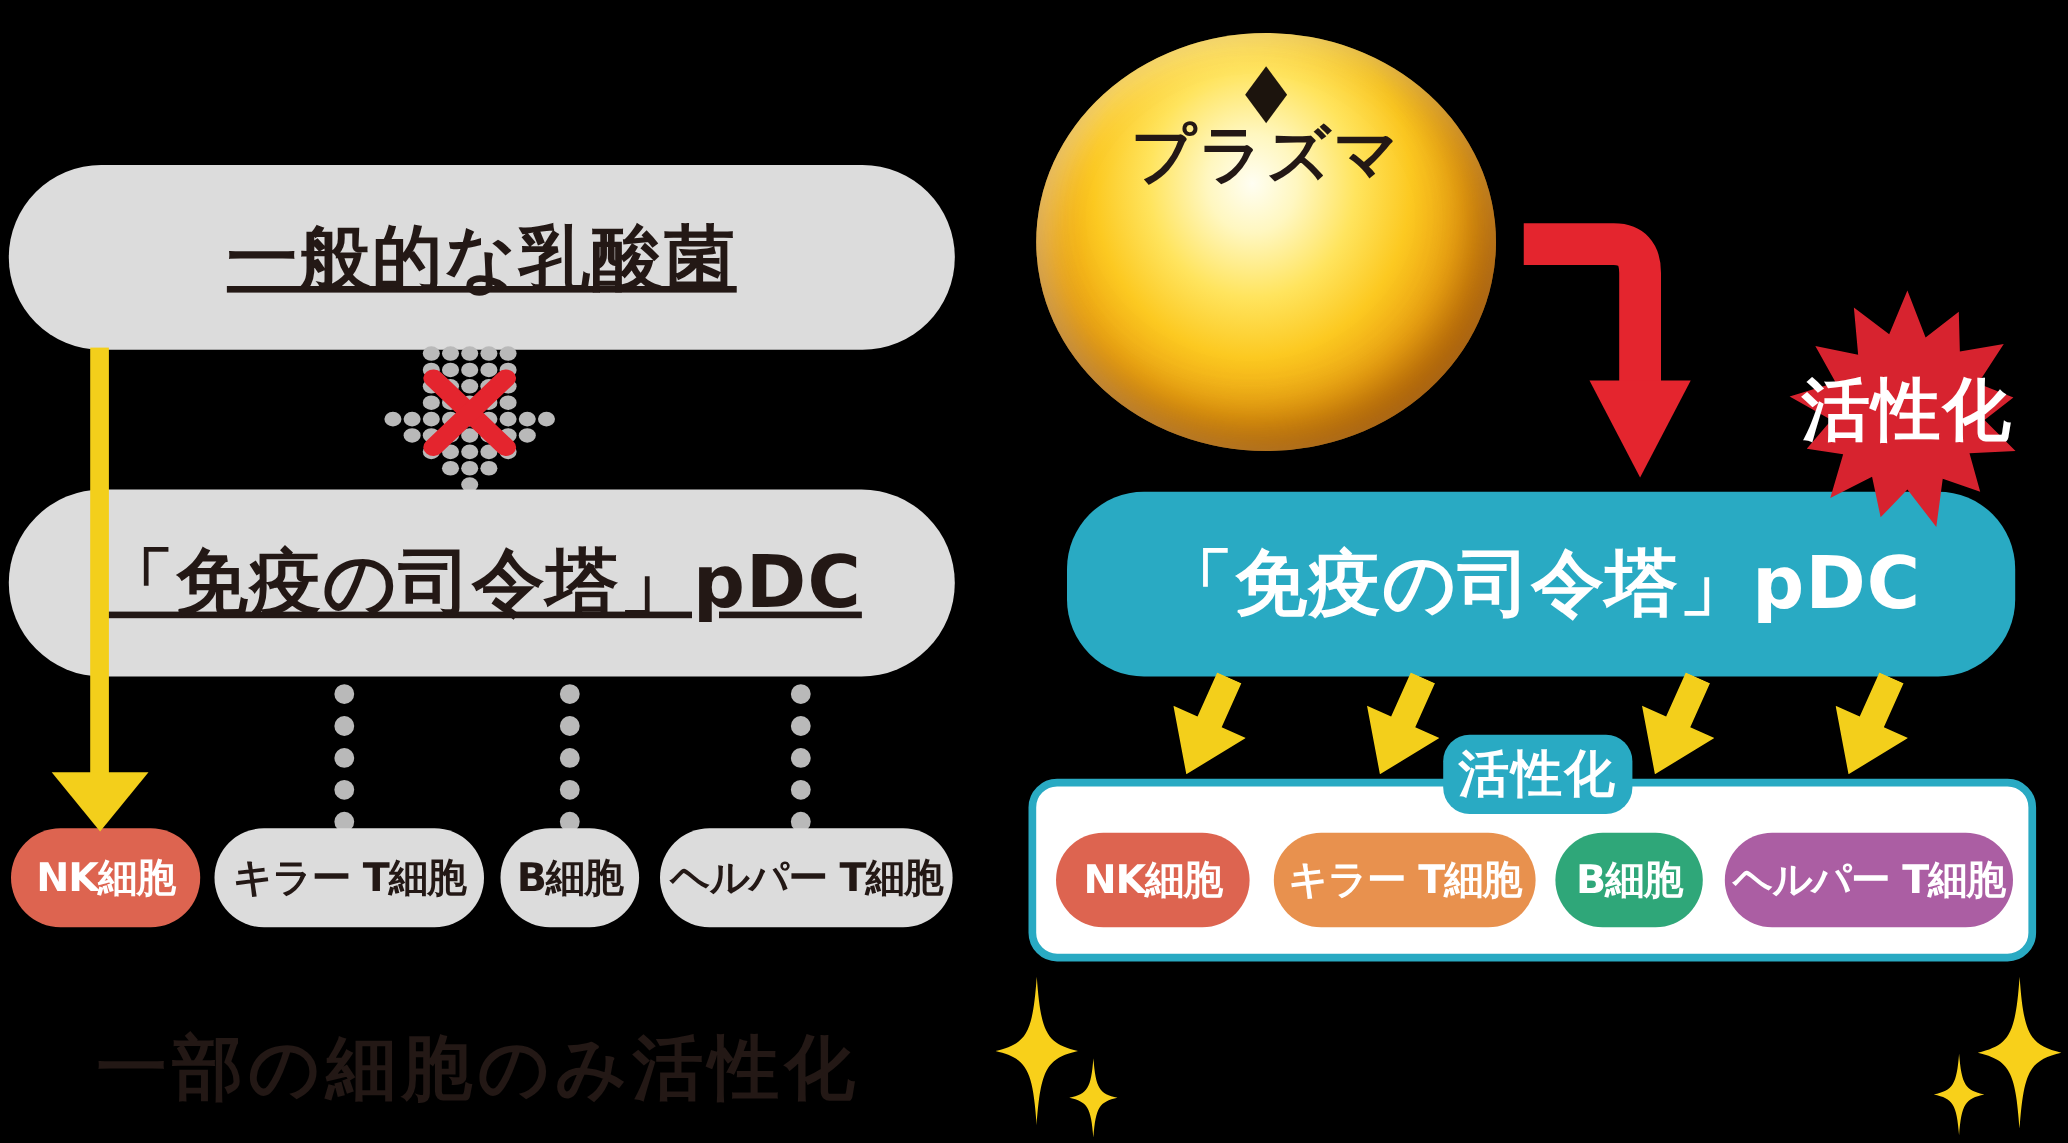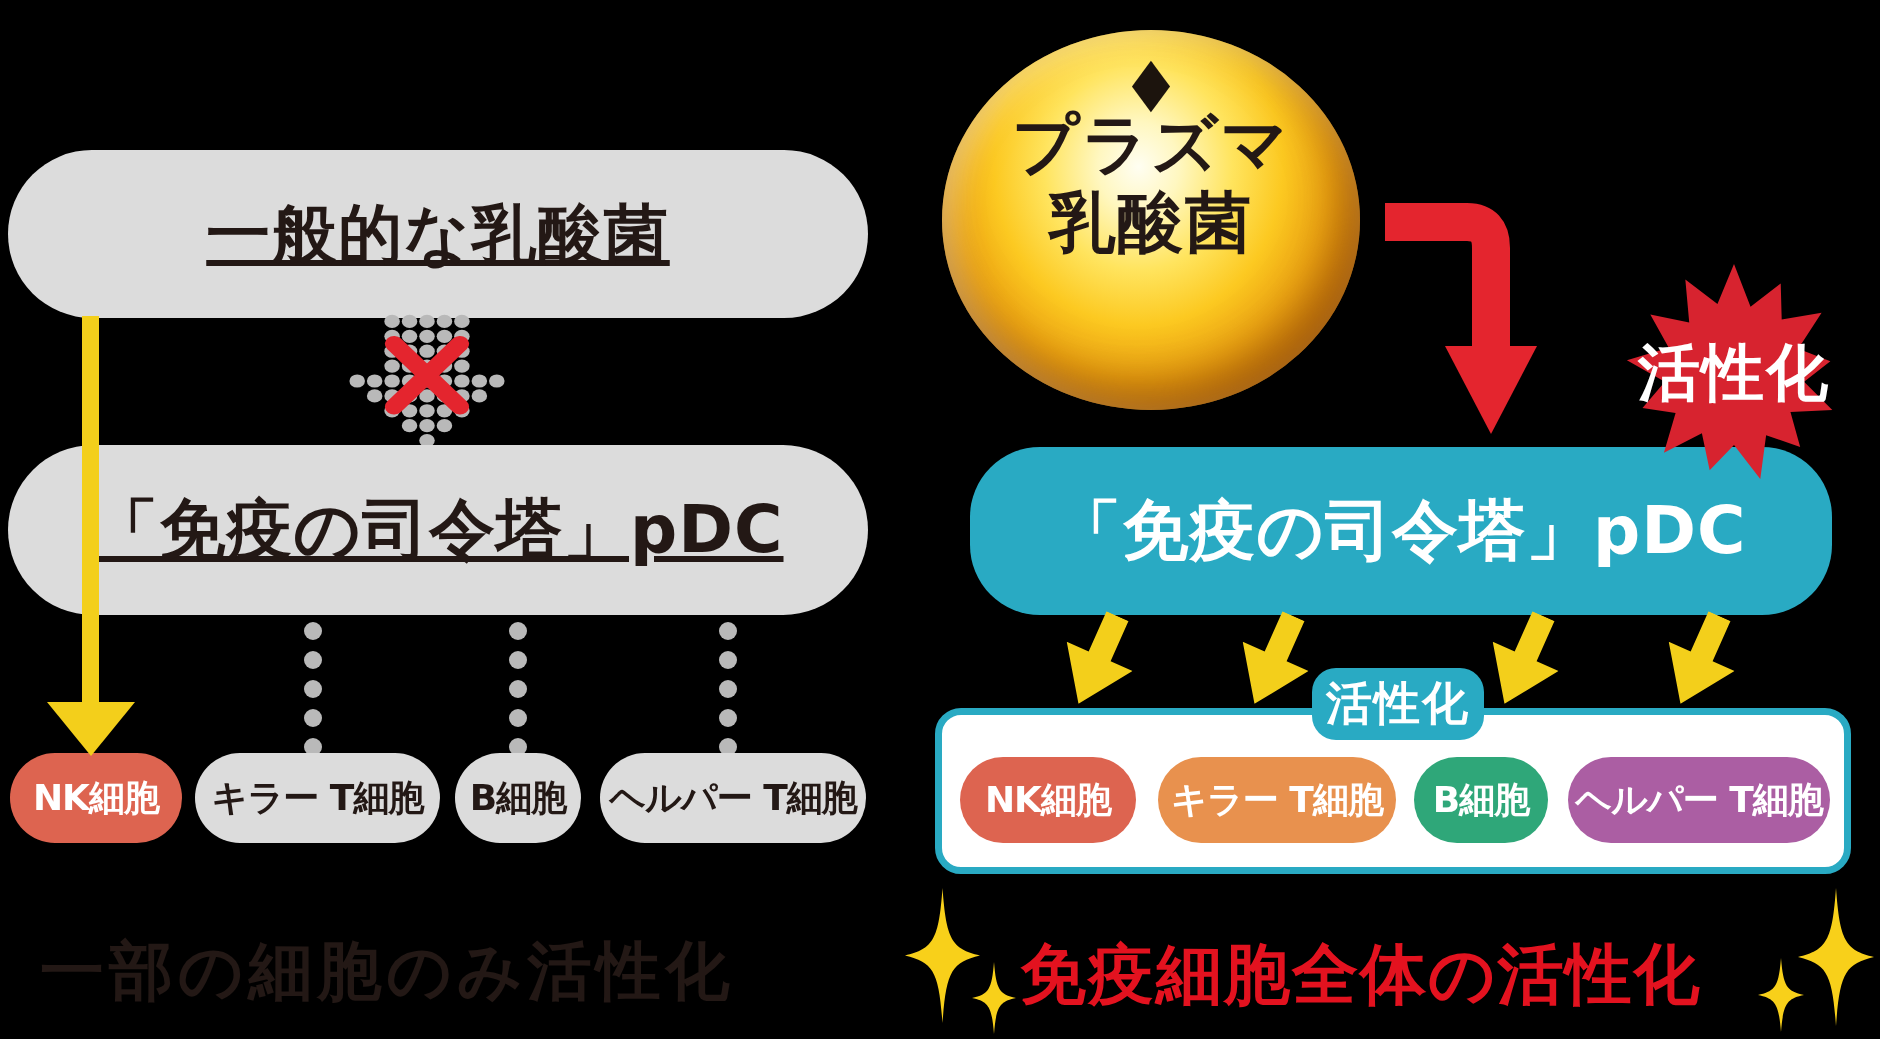--- a/index.html
+++ b/index.html
@@ -10,29 +10,29 @@
   
   .gbox{background:#dcdcdc;color:#231815;font-weight:900;text-decoration:underline;}
   .box1{left:8px;top:150px;width:860px;height:168px;border-radius:84px;font-size:64px;letter-spacing:2px;}
   .box2{left:8px;top:445px;width:860px;height:170px;border-radius:85px;font-size:66px;letter-spacing:1px;}
   .yarrow-shaft{left:82px;top:316px;width:17px;height:390px;background:#f3cf1b;z-index:5;}
   .yarrow-head{left:47px;top:702px;width:0;height:0;border-left:44px solid transparent;
                border-right:44px solid transparent;border-top:54px solid #f3cf1b;z-index:5;}
   .dotcol{display:flex;flex-direction:column;gap:11px;top:622px;}
   .dotcol span{width:18px;height:18px;border-radius:50%;background:#b9b9b9;}
   .cellpill{top:753px;height:90px;border-radius:45px;font-weight:900;font-size:36px;letter-spacing:-1px;}
-  .caption{font-weight:900;text-align:left;white-space:nowrap;}
+  .caption{font-weight:900;text-align:center;white-space:nowrap;}
   .caption-left{left:40px;top:928px;width:790px;font-size:64px;letter-spacing:5px;color:#231815;}
   
   .sphere{left:942px;top:30px;width:418px;height:380px;border-radius:50%;
           background:radial-gradient(ellipse at 47% 36%,#fffef2 0%,#fff7c0 13%,#ffe45e 30%,#fcc921 46%,#eda412 61%,#d47f0c 75%,#a85a06 89%,#7a3d05 100%);
           box-shadow:inset -14px -22px 48px rgba(120,58,3,.55), inset 10px 6px 30px rgba(255,255,230,.5);
           display:flex;flex-direction:column;align-items:center;justify-content:flex-start;padding-top:26px;box-sizing:border-box;}
   .sphere .dia{font-size:50px;color:#1c140d;transform:scaleY(1.35);line-height:1;}
-  .sphere .ln{font-size:66px;font-weight:900;color:#231815;line-height:1.18;letter-spacing:2px;}
+  .sphere .ln{font-size:58px;font-weight:900;color:#231815;line-height:1.18;letter-spacing:2px;}
   .tealbox{left:970px;top:447px;width:862px;height:168px;border-radius:70px;background:#29aac3;
            color:#fff;font-weight:900;font-size:66px;letter-spacing:1px;z-index:3;}
   .burst{left:1588px;top:256px;width:292px;height:234px;z-index:6;}
   .burst .btxt{position:absolute;left:0;top:0;width:100%;height:100%;display:flex;align-items:center;justify-content:center;
         color:#fff;font-family:"DejaVu Serif","Liberation Serif",serif;font-weight:700;font-size:62px;letter-spacing:2px;}
   .fan{z-index:4;}
   .panel{left:935px;top:708px;width:916px;height:166px;background:#fff;border:7px solid #29aac3;border-radius:26px;box-sizing:border-box;z-index:2;}
   .badge{left:1312px;top:668px;width:172px;height:72px;border-radius:24px;background:#29aac3;color:#fff;
          font-weight:900;font-size:46px;z-index:5;letter-spacing:2px;}
   .rpill{top:757px;height:86px;border-radius:43px;color:#fff;font-weight:900;font-size:36px;letter-spacing:-1px;z-index:4;}
@@ -142,21 +142,20 @@
   </div>
   <div class="abs pill cellpill" style="left: 600px; width: 266px; background: rgb(220, 220, 220);">
     <span style="color: rgb(35, 24, 21);">ヘルパー T細胞</span>
   </div>
 
   <div class="abs caption caption-left">一部の細胞のみ活性化</div>
 
   <div class="abs sphere">
     <span class="dia">◆</span>
     <span class="ln">プラズマ</span>
-    <span class="ln">乳酸菌</span>
   </div>
 
   <svg class="abs" style="left:1385px;top:200px;" width="170" height="240" viewBox="0 0 170 240">
     <path d="M0,22 H82 Q106,22 106,48 V150" fill="none" stroke="#e4252e" stroke-width="38"></path>
     <polygon points="60,146 152,146 106,234" fill="#e4252e"></polygon>
   </svg>
 
   <div class="abs burst">
     <svg width="292" height="234" viewBox="0 0 300 240">
       <polygon fill="#d7232f" points="150,8 167,52 198,28 199,65 240,58 216,95 249,108 222,129 251,158 208,160 218,196 183,184 177,229 150,194 125,220 117,182 78,202 90,161 56,156 79,129 40,107 83,94 64,60 104,68 100,24 133,49"></polygon>
@@ -192,21 +191,20 @@
   <div class="abs pill rpill" style="left: 1158px; width: 238px; background: rgb(232, 145, 78);">
     <span style="color: rgb(255, 255, 255);">キラー T細胞</span>
   </div>
   <div class="abs pill rpill" style="left: 1414px; width: 134px; background: rgb(47, 167, 121);">
     <span style="color: rgb(255, 255, 255);">B細胞</span>
   </div>
   <div class="abs pill rpill" style="left: 1568px; width: 262px; background: rgb(171, 94, 163);">
     <span style="color: rgb(255, 255, 255);">ヘルパー T細胞</span>
   </div>
 
-  <div class="abs caption caption-right">免疫細胞全体の活性化</div>
 
   <svg class="abs spark" style="left:905px;top:888px;" width="75" height="135" viewBox="0 0 100 100" preserveAspectRatio="none">
       <path fill="#f8d01a" d="M50,0 C55,38 62,45 100,50 C62,55 55,62 50,100 C45,62 38,55 0,50 C38,45 45,38 50,0 Z"></path>
     </svg>
   <svg class="abs spark" style="left:972px;top:962px;" width="44" height="72" viewBox="0 0 100 100" preserveAspectRatio="none">
       <path fill="#f8d01a" d="M50,0 C55,38 62,45 100,50 C62,55 55,62 50,100 C45,62 38,55 0,50 C38,45 45,38 50,0 Z"></path>
     </svg>
   <svg class="abs spark" style="left:1758px;top:958px;" width="46" height="74" viewBox="0 0 100 100" preserveAspectRatio="none">
       <path fill="#f8d01a" d="M50,0 C55,38 62,45 100,50 C62,55 55,62 50,100 C45,62 38,55 0,50 C38,45 45,38 50,0 Z"></path>
     </svg>

